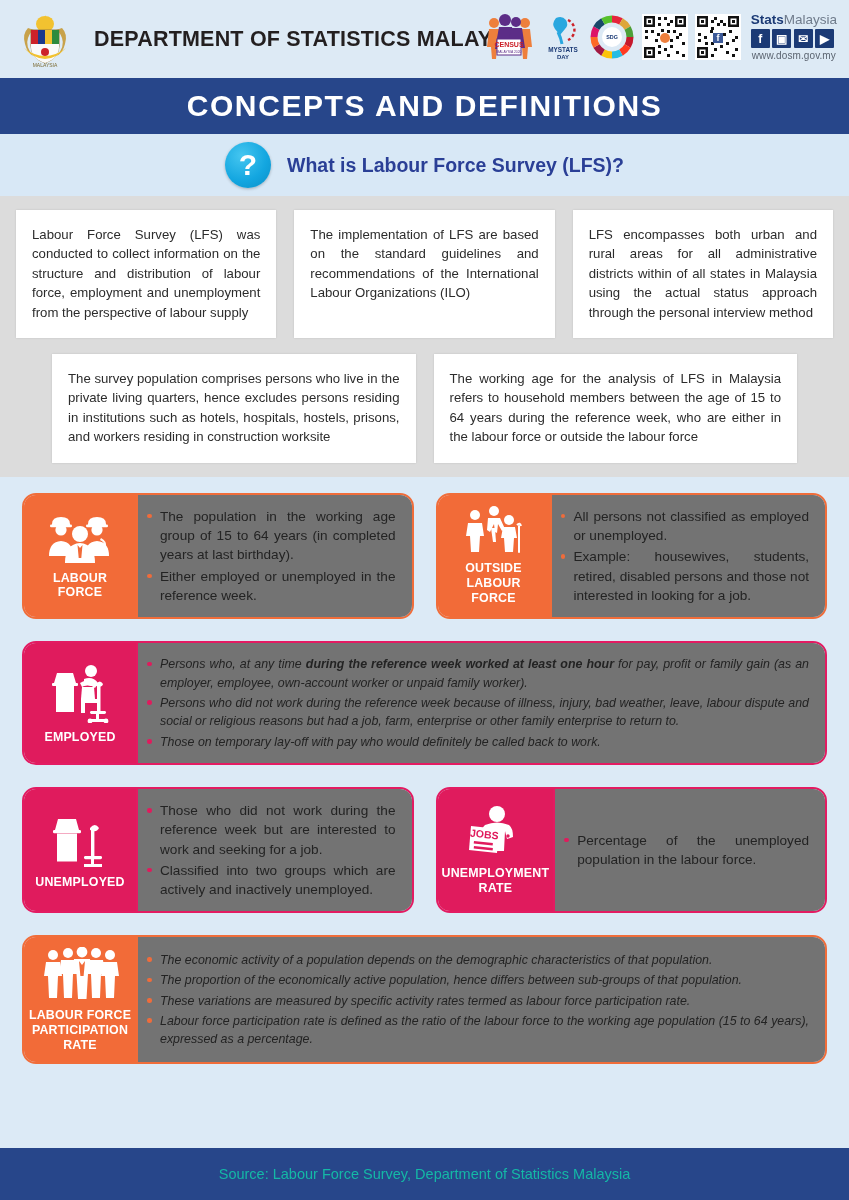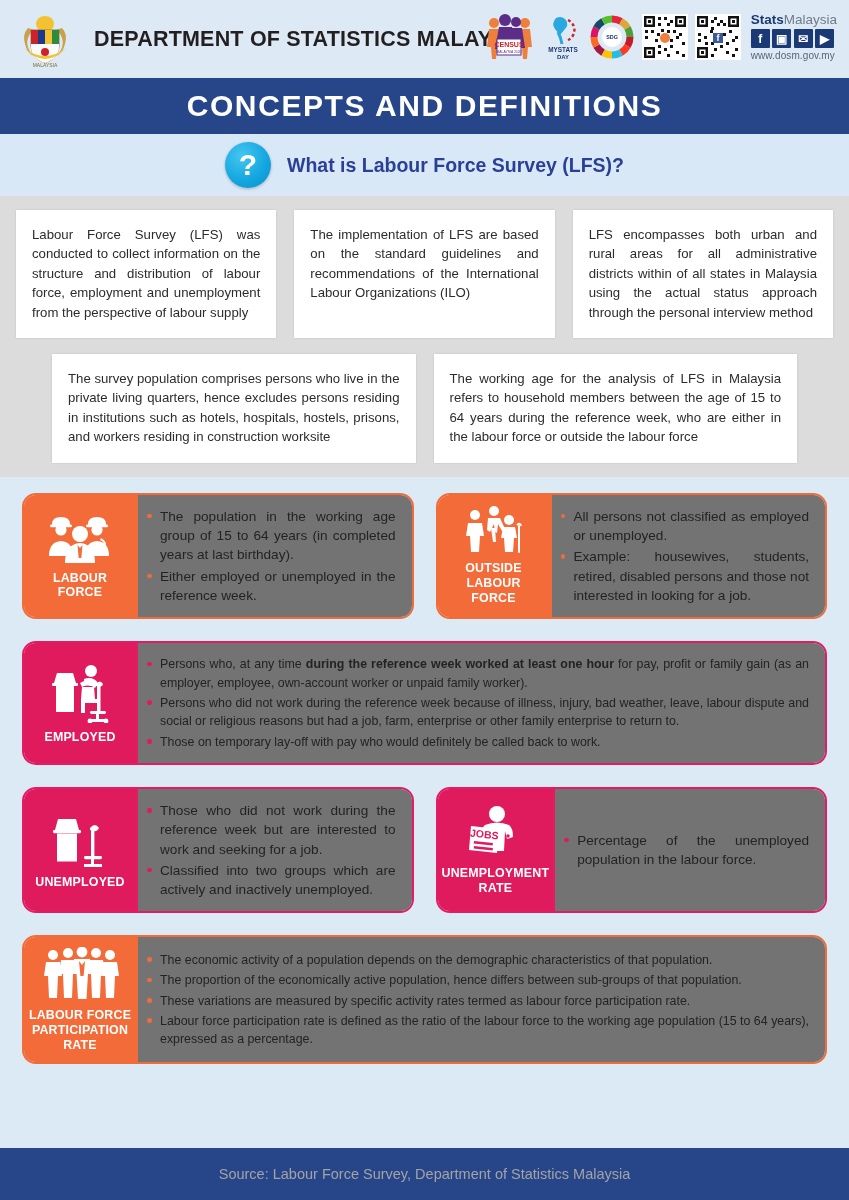--- a/index.html
+++ b/index.html
@@ -42,21 +42,21 @@
     top: 8px;
     display: flex;
     align-items: center;
     gap: 7px;
     height: 58px;
   }
   .logo-census { width: 56px; height: 48px; }
   .logo-mystats { width: 38px; height: 50px; }
   .logo-sdg { width: 46px; height: 46px; }
   .qr { width: 46px; height: 46px; }
-  .stats-block { margin-left: 3px; text-align: left; }
+  .stats-block { margin-left: 3px; text-align: center; }
   .stats-word { font-size: 13.5px; font-weight: bold; color: #1b3a75; line-height: 1.05; }
   .stats-word .light { font-weight: normal; color: #6f7b8b; }
   .social-row { display: flex; gap: 2.5px; margin-top: 2px; }
   .social {
     width: 19px; height: 19px; background: #1b3a75; color: #fff;
     display: flex; align-items: center; justify-content: center;
     font-size: 12px; font-weight: bold; border-radius: 1px;
   }
   .site-url { font-size: 10px; color: #5b6470; margin-top: 2px; letter-spacing: 0.1px; }
 
@@ -166,36 +166,36 @@
     content: "";
     position: absolute;
     left: 3px;
     top: 0.52em;
     width: 4.5px; height: 4.5px;
     border-radius: 50%;
   }
   .card-orange ul.bullets li::before { background: #ef6c3b; }
   .card-pink ul.bullets li::before { background: #e01b5d; }
   .sz-lg li { font-size: 13.6px; line-height: 1.42; }
-  .sz-sm li { font-size: 12.4px; line-height: 1.48; }
+  .sz-sm li { font-size: 12.4px; line-height: 1.48; font-style: italic; }
   .just-l li { text-align: left; }
   b.em { font-weight: bold; }
 
   
   .footer {
     position: absolute;
     left: 0; bottom: 0;
     width: 849px;
     height: 52px;
     background: #27468a;
     display: flex;
     align-items: center;
     justify-content: center;
   }
-  .footer .src { color: #a3a3a3; font-size: 14.5px; }
+  .footer .src { color: #14b8a6; font-size: 14.5px; }
 </style>
 </head>
 <body>
 
 <div class="page">
 
   <div class="header">
     <div class="crest">
       <svg viewBox="0 0 62 62">
         <ellipse cx="31" cy="16" rx="9" ry="8" fill="#f2c230"></ellipse>

